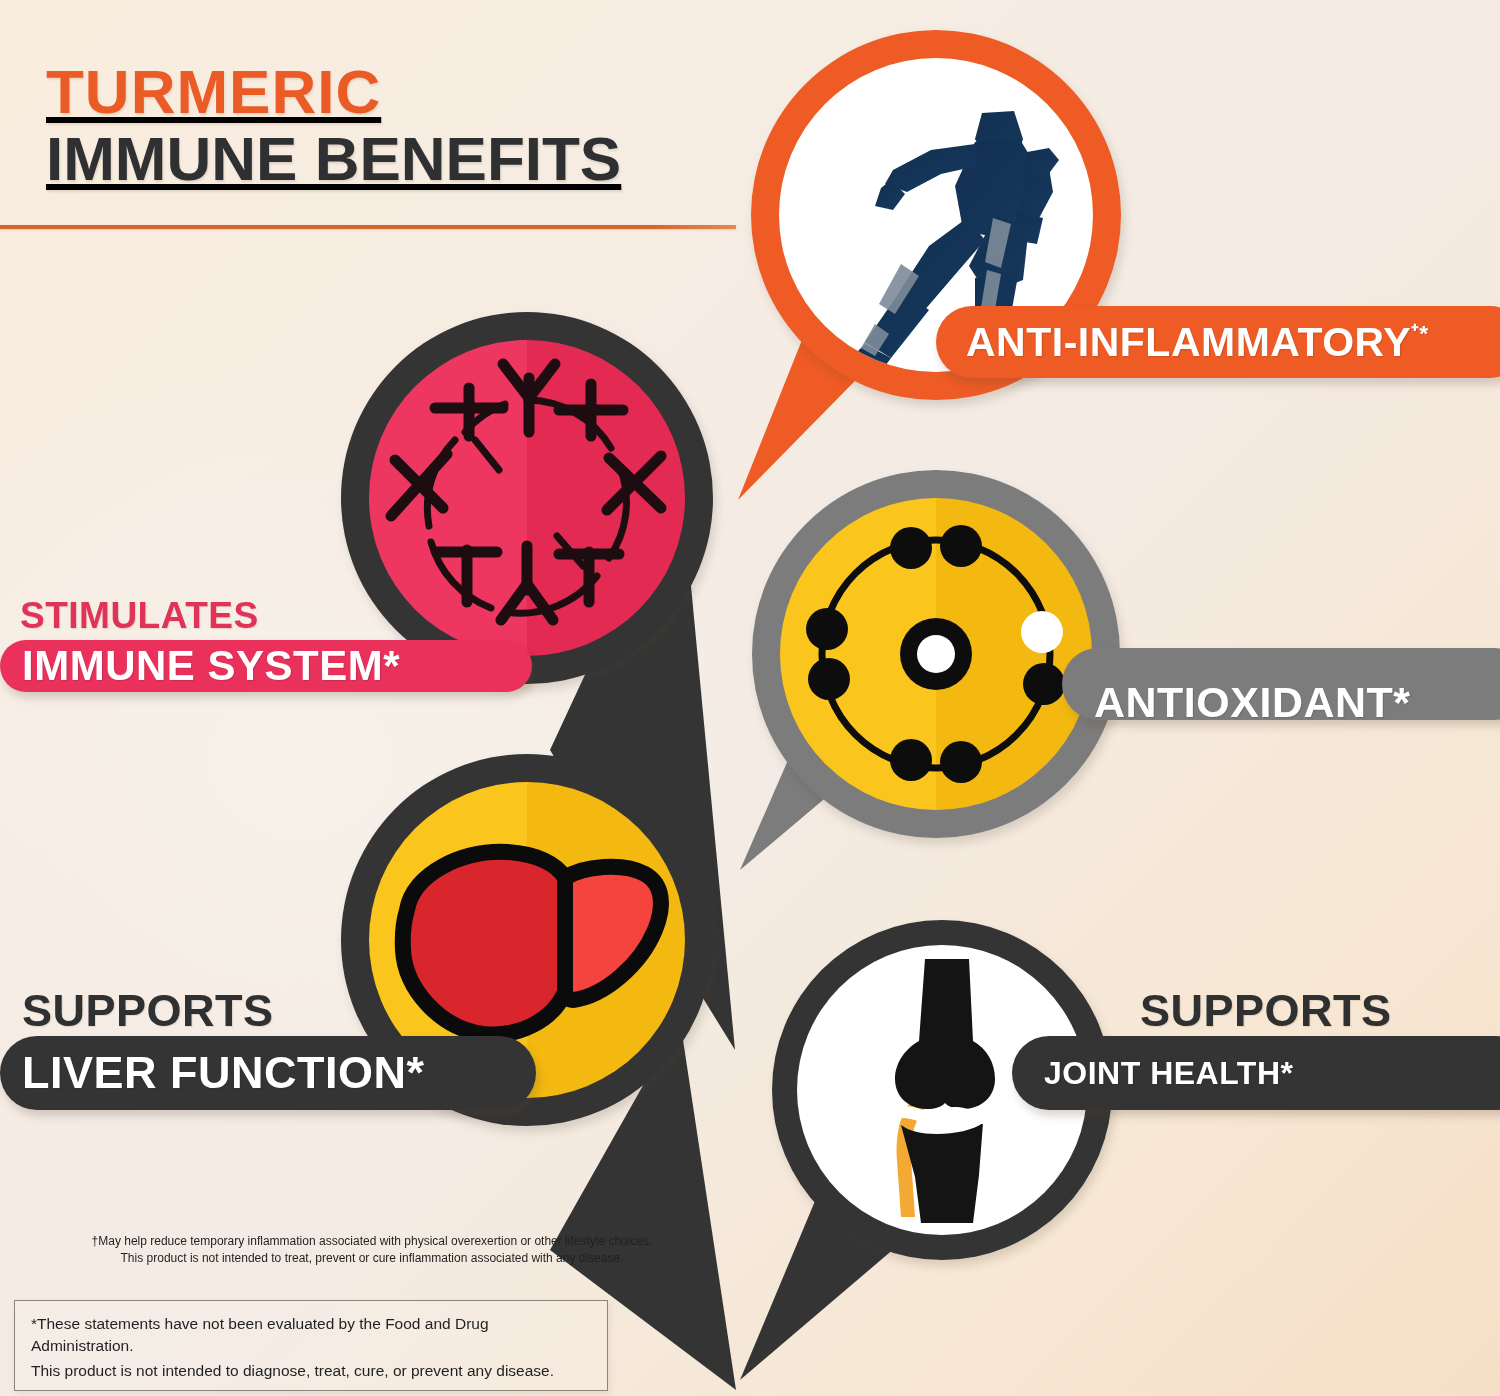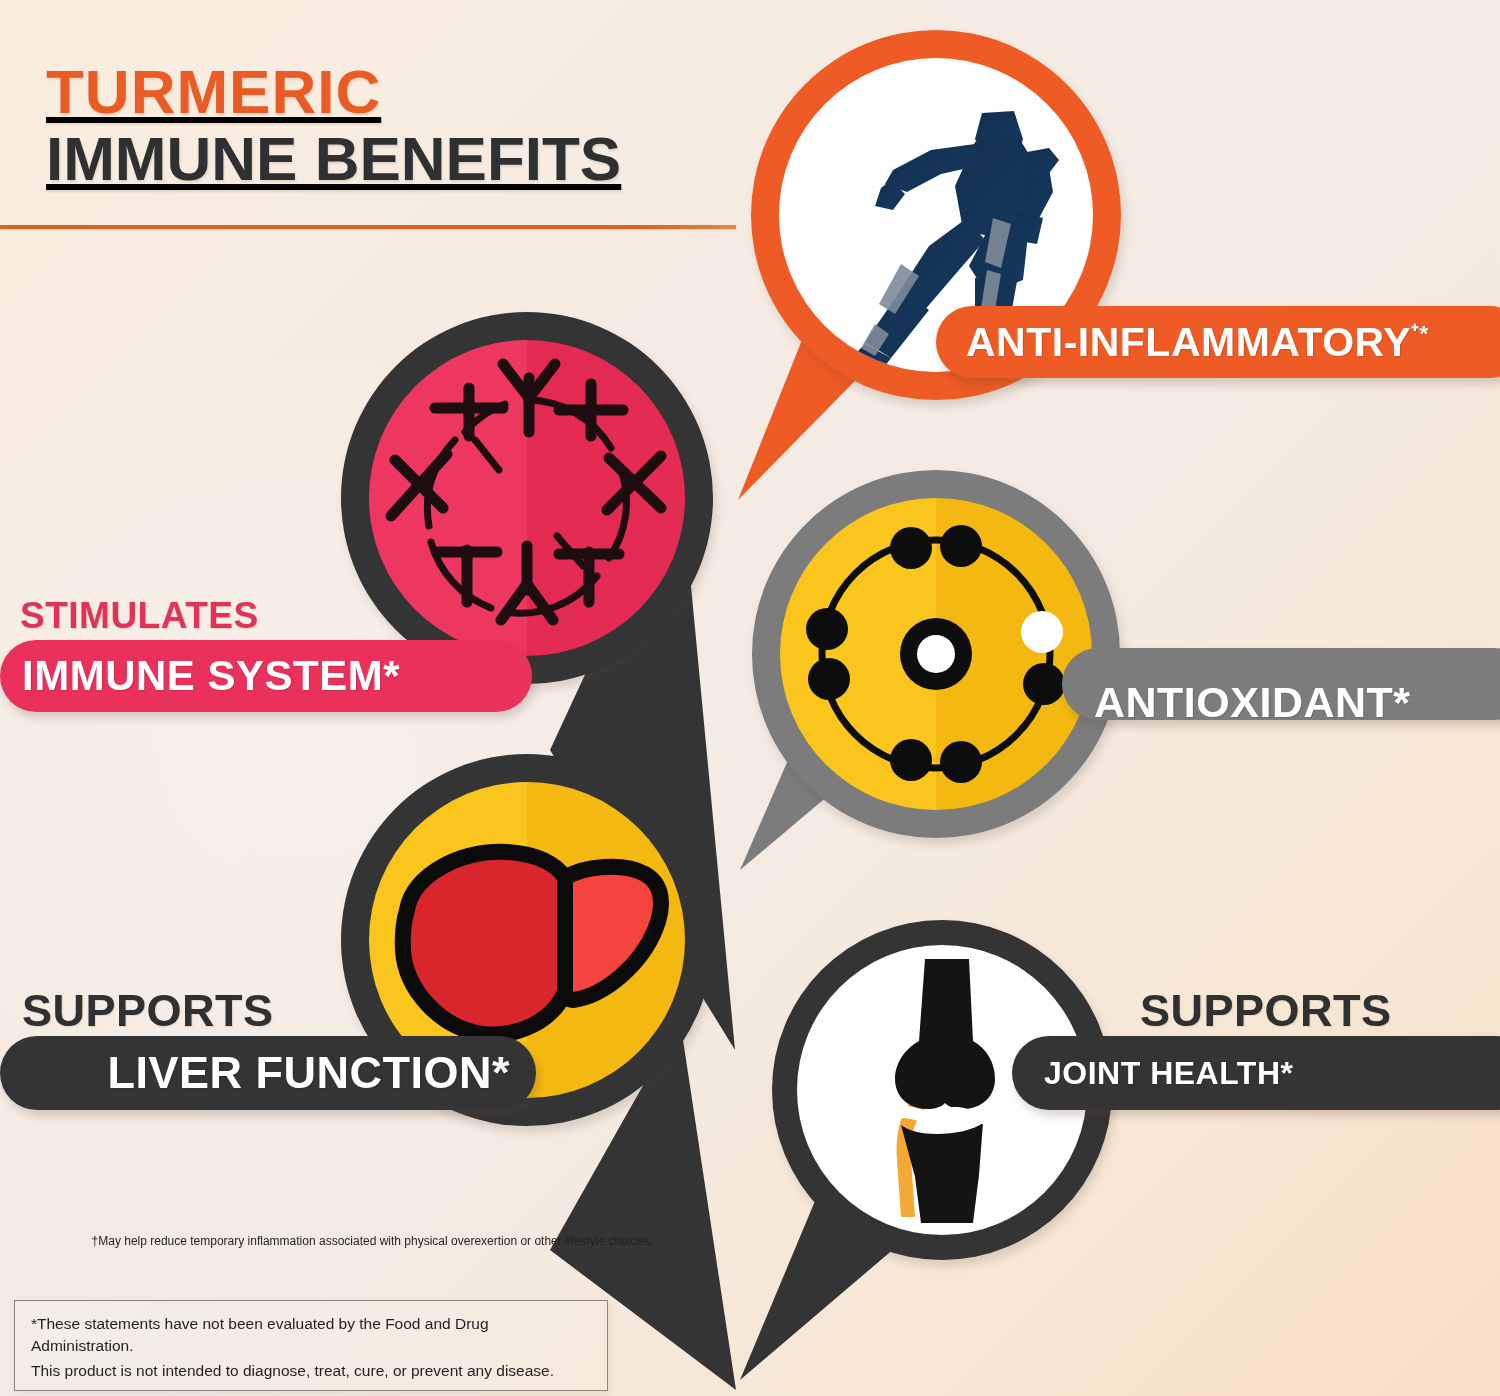--- a/index.html
+++ b/index.html
@@ -202,21 +202,21 @@
             <path d="M190 214 L250 214"></path>
               <path d="M220 212 L220 262"></path>
           </g>
 
           <path d="M106 100 L130 130"></path>
           <path d="M188 196 L214 226"></path>
         </g>
       </svg>
     </div>
     <div class="prelabel" style="left:20px;top:595px;font-size:37px;color:#e03357;">STIMULATES THE</div>
-    <div class="label" style="left:0px;top:640px;height:72px;padding:0 26px 0 22px;background:#e9315c;width:484px;">
+    <div class="label" style="left:0px;top:640px;height:52px;padding:0 26px 0 22px;background:#e9315c;width:484px;">
       <span class="txt" style="font-size:42px;">
         <span>IMMUNE SYSTEM</span><span>*</span>
       </span>
     </div>
   </div>
 
   <div class="bubble">
     <svg width="400" height="430" style="position:absolute;left:736px;top:470px;">
       <path d="M 170 20 L 4 400 L 170 260 Z" fill="#7c7c7c"></path>
     </svg>
@@ -254,21 +254,21 @@
       <svg viewBox="0 0 316 316" width="316" height="316">
 
         <path d="M38 128 C44 92 92 68 138 70 C168 72 188 82 196 96 L196 210 C184 238 150 256 114 252 C70 246 36 206 34 168 C33 150 35 138 38 128 Z" fill="#d8262c" stroke="#0b0b0b" stroke-width="16" stroke-linejoin="round"></path>
 
         <path d="M196 96 C214 84 254 80 276 92 C294 102 296 124 286 148 C272 182 236 214 204 218 C198 218 196 214 196 210 Z" fill="#f4443d" stroke="#0b0b0b" stroke-width="16" stroke-linejoin="round"></path>
 
         <path d="M196 96 L196 210" fill="none" stroke="#0b0b0b" stroke-width="14" stroke-linecap="round"></path>
       </svg>
     </div>
     <div class="prelabel" style="left:22px;top:985px;font-size:45px;color:#2f3031;">SUPPORTS</div>
-    <div class="label" style="left:0px;top:1036px;height:74px;padding:0 26px 0 22px;background:#343434;width:488px;justify-content:flex-end;">
+    <div class="label" style="left:0px;top:1036px;height:74px;padding:0 26px 0 22px;background:#343434;width:488px;">
       <span class="txt" style="font-size:45px;">
         <span>LIVER FUNCTION</span><span>*</span>
       </span>
     </div>
   </div>
 
   <div class="bubble">
     <svg width="400" height="460" style="position:absolute;left:736px;top:940px;">
       <path d="M 180 20 L 4 440 L 180 290 Z" fill="#343434"></path>
     </svg>
@@ -291,20 +291,21 @@
     <div class="prelabel" style="left:1140px;top:985px;font-size:45px;color:#2f3031;">SUPPORTS</div>
     <div class="label" style="left:1012px;top:1036px;height:74px;padding:0 26px 0 32px;background:#343434;width:462px;">
       <span class="txt" style="font-size:32px;">
         <span>JOINT HEALTH</span><span>*</span>
       </span>
     </div>
   </div>
 
   <div class="fn1">
     <div>†May help reduce temporary inflammation associated with physical overexertion or other lifestyle choices.</div>
+    <div>This product is not intended to treat, prevent or cure inflammation associated with any disease.</div>
   </div>
 
   <div class="fnbox">
     <div>*These statements have not been evaluated by the Food and Drug Administration.</div>
     <div class="l2">This product is not intended to diagnose, treat, cure, or prevent any disease.</div>
   </div>
 
 </div>
 
 </body></html>

